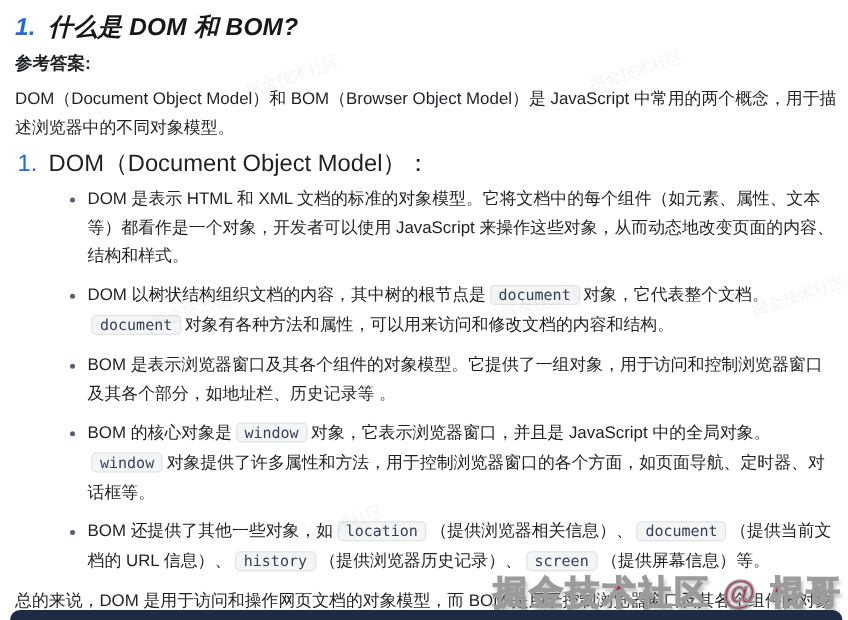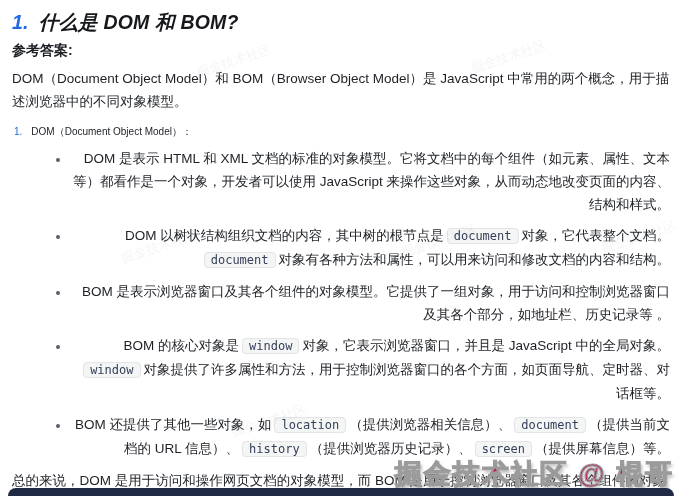--- a/index.html
+++ b/index.html
@@ -23,23 +23,23 @@
   }
   h1.qtitle{
     font-size:19.5px;line-height:24px;
     font-weight:700;color:#16181c;
     margin:6px 0 8px;letter-spacing:.2px;font-style:italic;
   }
   h1.qtitle .num{color:var(--accent-blue);margin-right:10px;}
   .answer-label{font-size:14px;line-height:16px;font-weight:700;margin:0 0 9px;}
   p.body-p{font-size:13.5px;line-height:23px;margin:0 0 8px;}
   .section{margin:0;}
-  .sec-head{font-size:10px;line-height:21px;margin:2px 0 5px;}
+  .sec-head{font-size:19px;line-height:21px;margin:2px 0 5px;}
   .sec-head .num{color:var(--accent-blue);margin:0 9px 0 2px;}
-  ul.bullets{margin:0 0 7px;padding-left:58px;text-align:right;}
+  ul.bullets{margin:0 0 7px;padding-left:58px;}
   ul.bullets li{
     font-size:13.5px;line-height:23px;
     margin-bottom:8px;
   }
   ul.bullets li::marker{color:#55606e;font-size:12px;}
   code.chip{
     font-family:"DejaVu Sans Mono","Liberation Mono",monospace;
     font-size:12px;
     background:var(--code-bg);
     border:1px solid var(--code-border);

